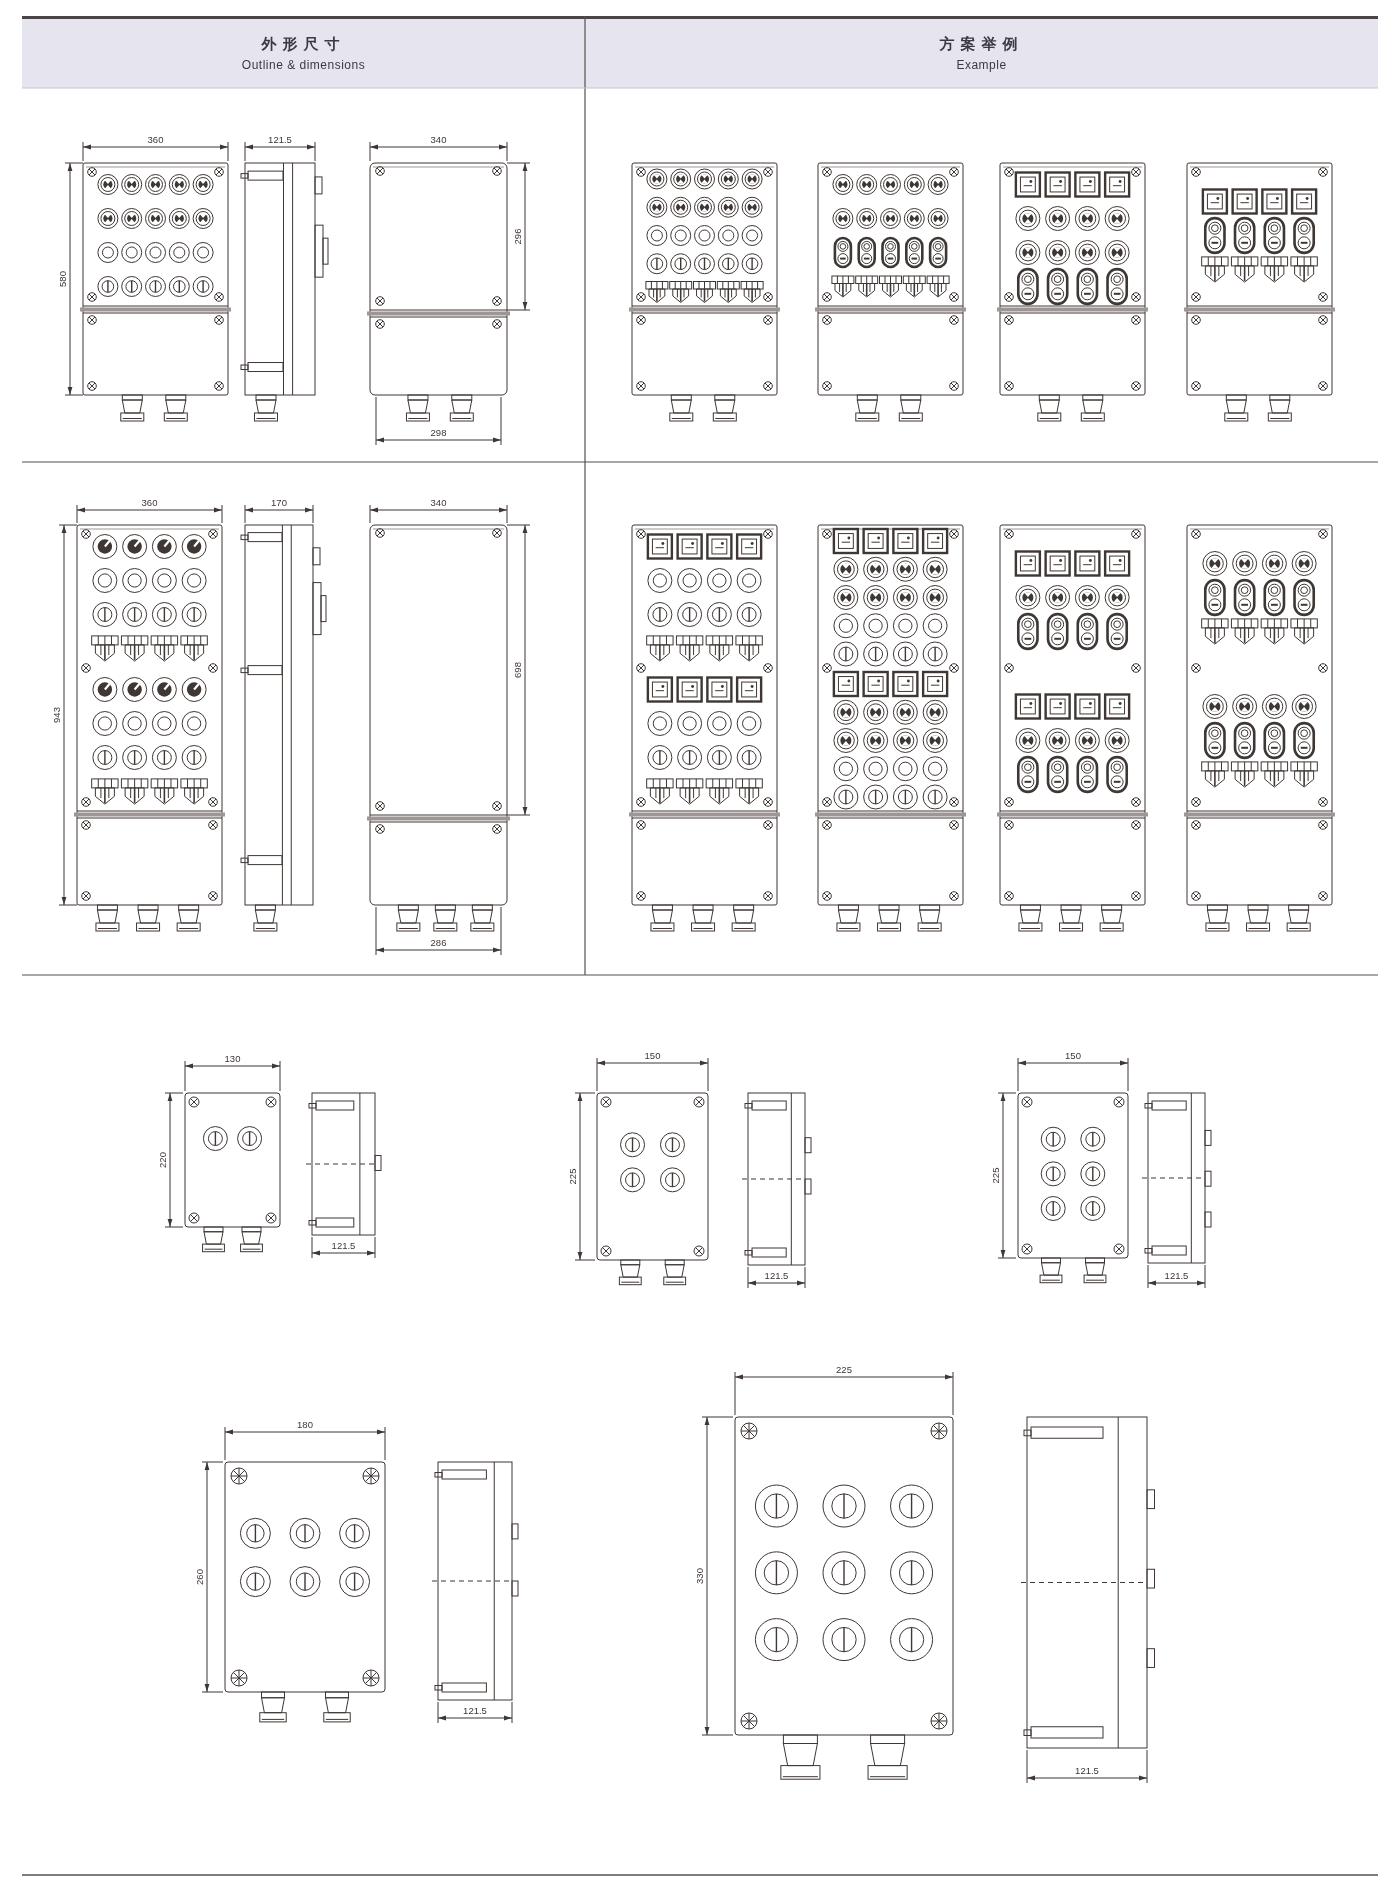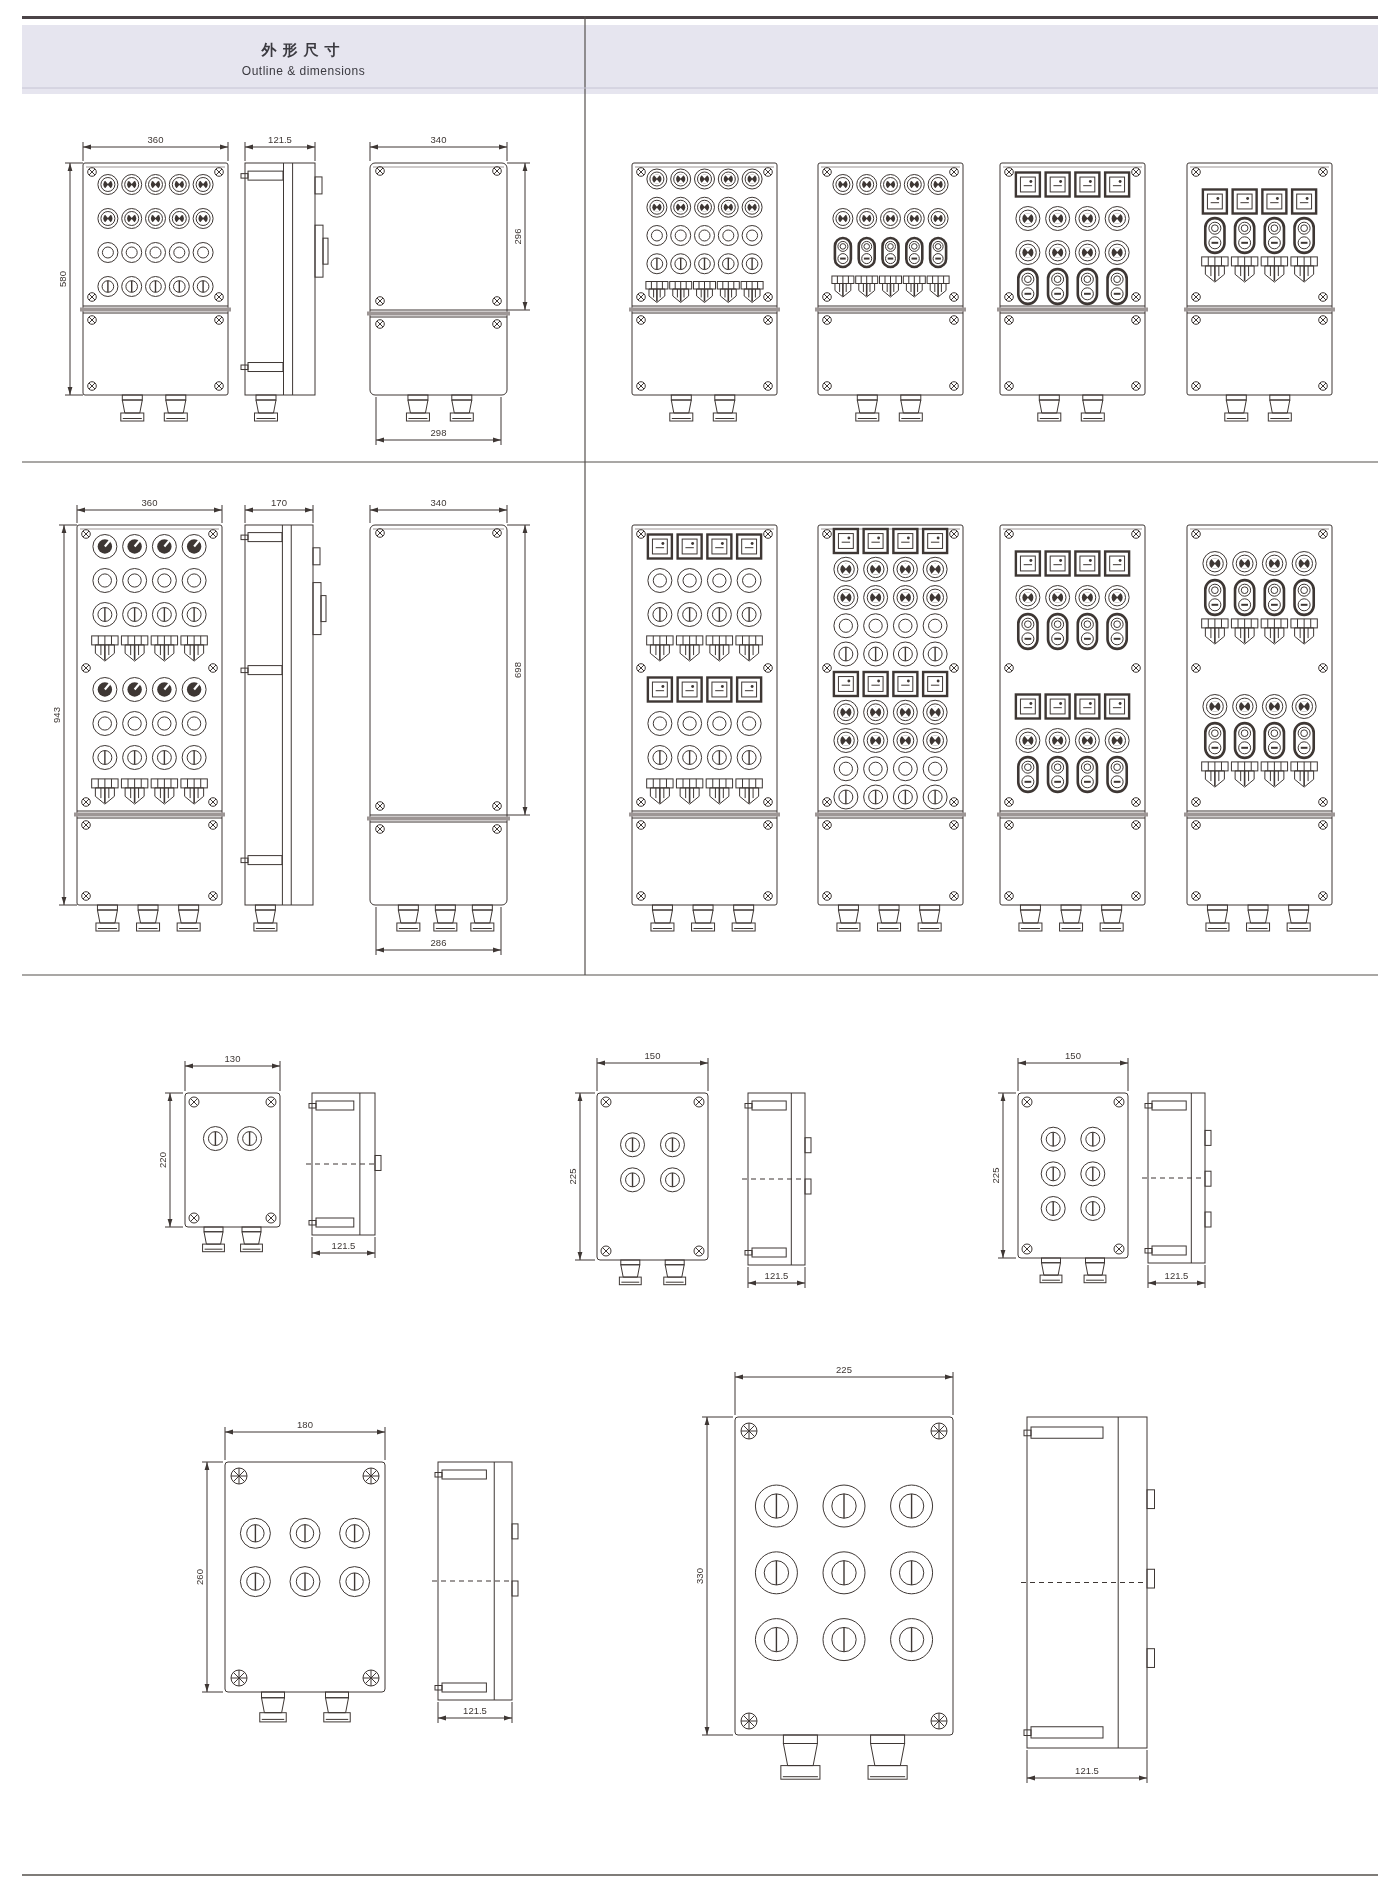--- a/index.html
+++ b/index.html
@@ -1,38 +1,42 @@
 <!DOCTYPE html>
 <html><head>
 <meta charset="utf-8">
 <style>
   *{margin:0;padding:0;box-sizing:border-box}
   html,body{background:#ffffff}
   .page{position:relative;width:1400px;height:1880px;background:#fff;
         font-family:"Liberation Sans",sans-serif;overflow:hidden}
   .top-rule{position:absolute;left:22px;top:16px;width:1356px;height:3px;background:#4b4447}
-  .header-band{position:absolute;left:22px;top:25px;width:1356px;height:69px;
+  .header-band{position:absolute;left:22px;top:19px;width:1356px;height:69px;
                background:#e6e5ef;display:flex}
   .hcell{display:flex;flex-direction:column;align-items:center;justify-content:center;
          gap:4px;color:#3b3a40}
   .hcell.c1{width:563px}
   .hcell.c2{width:793px}
   .hcell .zh{font-size:15px;letter-spacing:6px;font-weight:bold}
   .hcell .en{font-size:12px;letter-spacing:.5px}
   svg#dwg{position:absolute;left:0;top:0}
 </style>
 </head>
 <body>
 
 <div class="page">
   <div class="top-rule"></div>
   <div class="header-band">
     <div class="hcell c1">
       <div class="zh">外形尺寸</div>
       <div class="en">Outline &amp; dimensions</div>
+    </div>
+    <div class="hcell c2">
+      <div class="zh">方案举例</div>
+      <div class="en">Example</div>
     </div>
   </div>
   <svg id="dwg" width="1400" height="1880" viewBox="0 0 1400 1880">
       <g>
         <line x1="585" y1="16" x2="585" y2="975" stroke="#55504d" stroke-width="1.2"></line>
         <line x1="22" y1="462" x2="1378" y2="462" stroke="#55504d" stroke-width="1.2"></line>
         <line x1="22" y1="975" x2="1378" y2="975" stroke="#55504d" stroke-width="1.2"></line>
         <line x1="22" y1="1875" x2="1378" y2="1875" stroke="#55504d" stroke-width="1.5"></line>
         <line x1="22" y1="88" x2="1378" y2="88" stroke="#c6c4d4" stroke-width="1"></line>
       </g>

